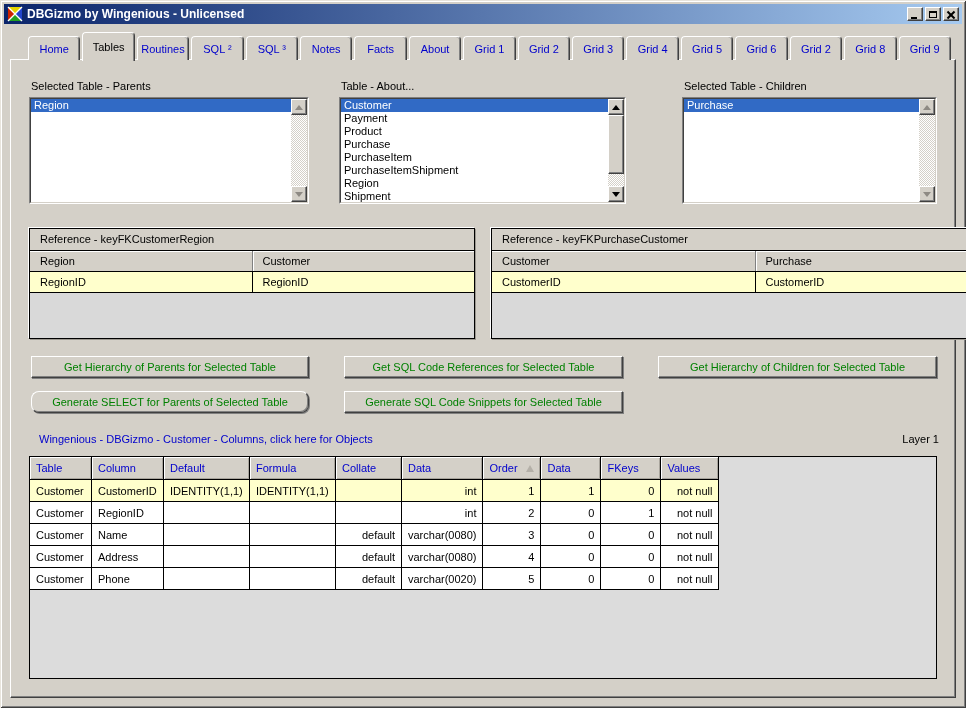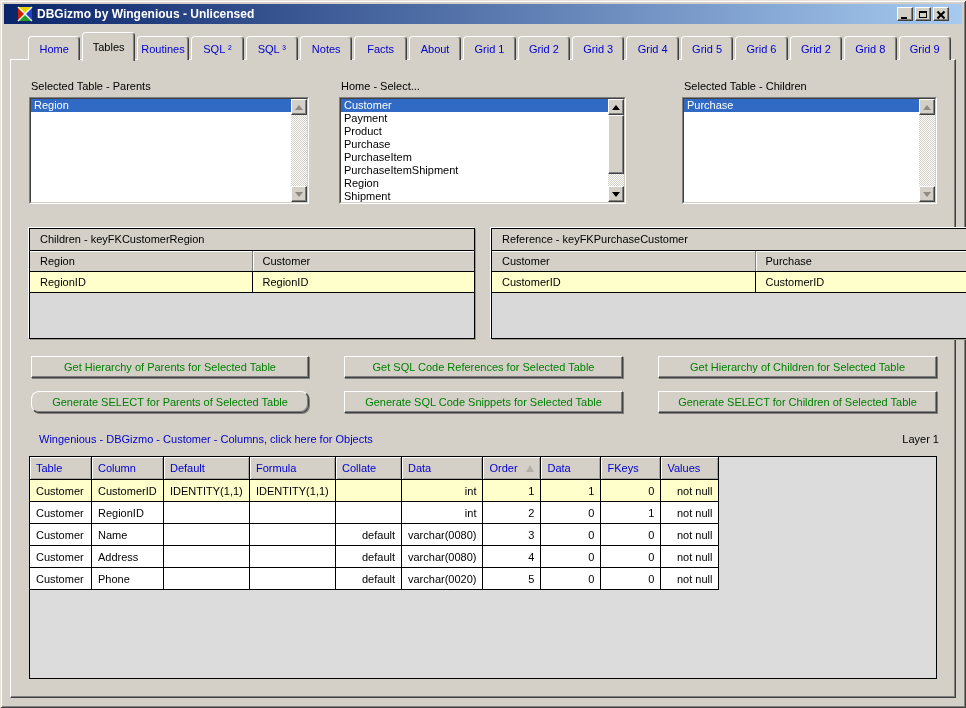--- a/index.html
+++ b/index.html
@@ -12,21 +12,21 @@
   }
   .window {
     position:relative; width:966px; height:708px; background:#d4d0c8;
     box-shadow: inset 1px 1px 0 #e8e4dc, inset -1px -1px 0 #404040,
                 inset 2px 2px 0 #fff,    inset -2px -2px 0 #808080;
   }
   
   .titlebar {
     position:absolute; left:4px; top:4px; right:4px; height:20px;
     background:linear-gradient(to right,#0a246a,#a6caf0);
-    display:flex; align-items:center; padding:0 13px;
+    display:flex; align-items:center; padding:0 3px;
   }
   .titlebar .app-icon { width:16px; height:16px; margin-right:4px; flex:0 0 auto; }
   .titlebar .title-text {
     color:#fff; font-weight:bold; font-size:12px; flex:1 1 auto;
     white-space:nowrap; overflow:hidden;
   }
   .tb-controls { display:flex; gap:2px; }
   .tb-btn {
     width:16px; height:14px; background:#d4d0c8;
     border:1px solid; border-color:#fff #404040 #404040 #fff;
@@ -197,21 +197,21 @@
     <div class="tab">Grid 5</div>
     <div class="tab">Grid 6</div>
     <div class="tab">Grid 2</div>
     <div class="tab">Grid 8</div>
     <div class="tab">Grid 9</div>
   </div>
 
   <div class="page">
 
     <div class="field-label" style="left:20px; top:20px;">Selected Table - Parents</div>
-    <div class="field-label" style="left:330px; top:20px;">Home - Select...</div>
+    <div class="field-label" style="left:330px; top:20px;">Table - About...</div>
     <div class="field-label" style="left:673px; top:20px;">Selected Table - Children</div>
 
     <div class="listbox" style="left:18px; top:37px; width:280px; height:107px;">
       <div class="listbox-inner">
         <div class="list-items">
           <div class="list-item selected">Region</div>
         </div>
         <div class="scrollbar dis">
           <div class="sb-btn sb-up">
               <span class="tri-up"></span>
@@ -257,21 +257,21 @@
               <span class="tri-up"></span>
             </div>
           <div class="sb-btn sb-down">
               <span class="tri-down"></span>
             </div>
         </div>
       </div>
     </div>
 
     <div class="refpanel" style="left:18px; top:168px; width:446px; height:111px;">
-      <div class="ref-caption">Children - keyFKCustomerRegion</div>
+      <div class="ref-caption">Reference - keyFKCustomerRegion</div>
       <div class="ref-header">
         <div class="cell">Region</div>
         <div class="cell">Customer</div>
       </div>
       <div class="ref-row">
         <div class="cell">RegionID</div>
         <div class="cell">RegionID</div>
       </div>
     </div>
 
@@ -286,21 +286,20 @@
         <div class="cell">CustomerID</div>
       </div>
     </div>
 
     <button class="btn3d" style="left:20px; top:296px; width:278px;">Get Hierarchy of Parents for Selected Table</button>
     <button class="btn3d" style="left:333px; top:296px; width:279px;">Get SQL Code References for Selected Table</button>
     <button class="btn3d" style="left:647px; top:296px; width:279px;">Get Hierarchy of Children for Selected Table</button>
 
     <button class="btn3d" style="left:20px; top:331px; width:278px;border-radius:8px;">Generate SELECT for Parents of Selected Table</button>
     <button class="btn3d" style="left:333px; top:331px; width:279px;">Generate SQL Code Snippets for Selected Table</button>
-    <button class="btn3d" style="left:647px; top:331px; width:279px;">Generate SELECT for Children of Selected Table</button>
 
     <div class="status-link" style="left:28px; top:373px;">Wingenious - DBGizmo - Customer - Columns, click here for Objects</div>
     <div class="layer-label" style="right:16px; top:373px;">Layer 1</div>
 
     <div class="gridpanel">
       <table class="grid">
         <colgroup>
           <col style="width:62px">
             <col style="width:72px">
             <col style="width:86px">

